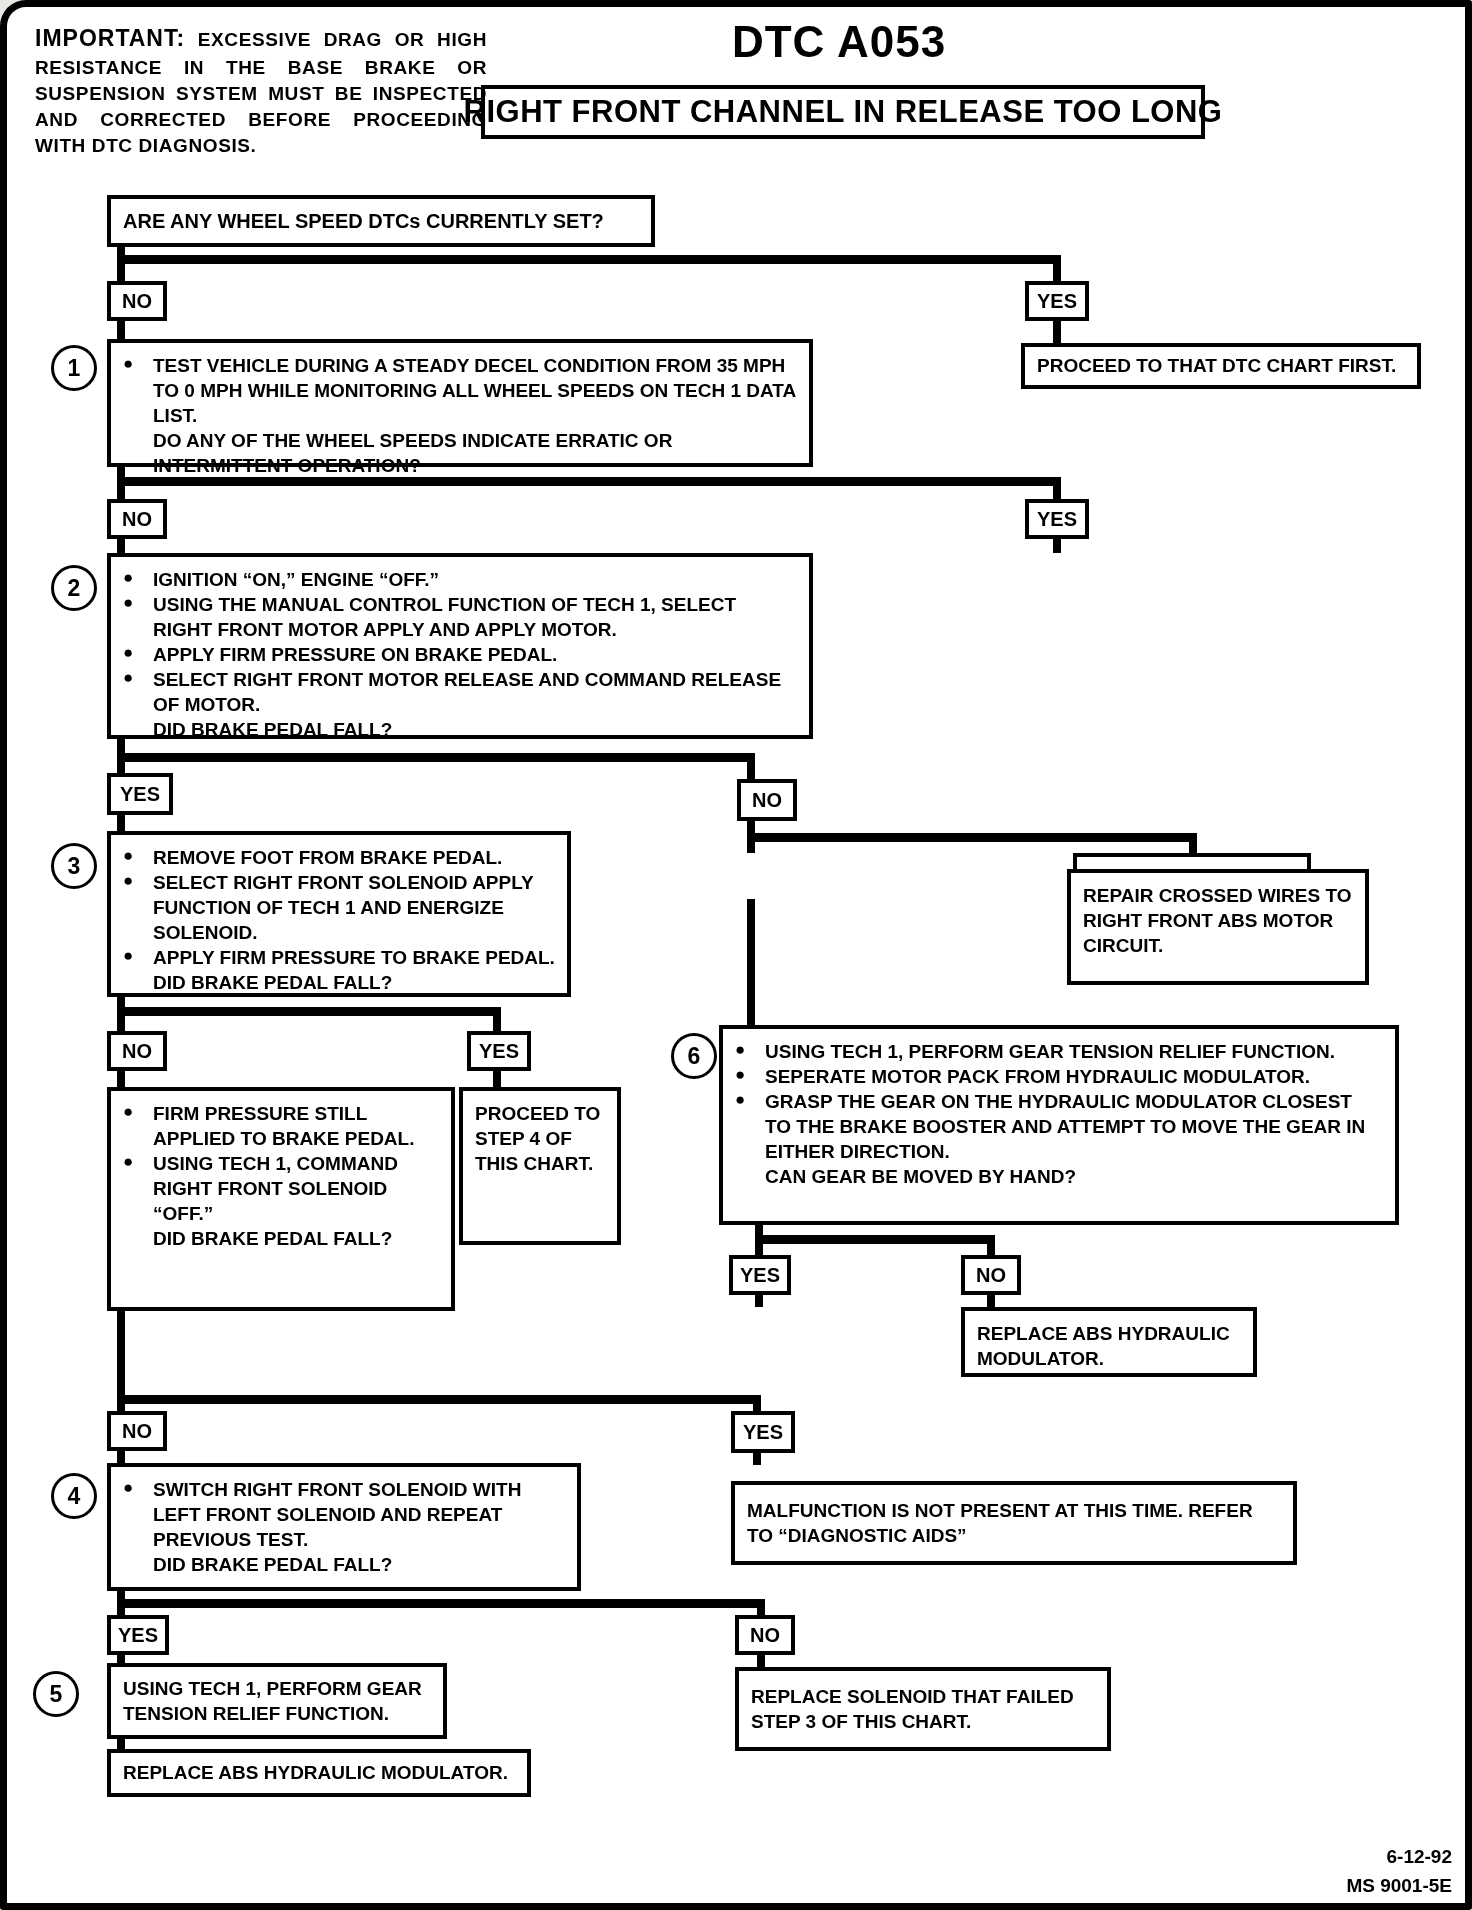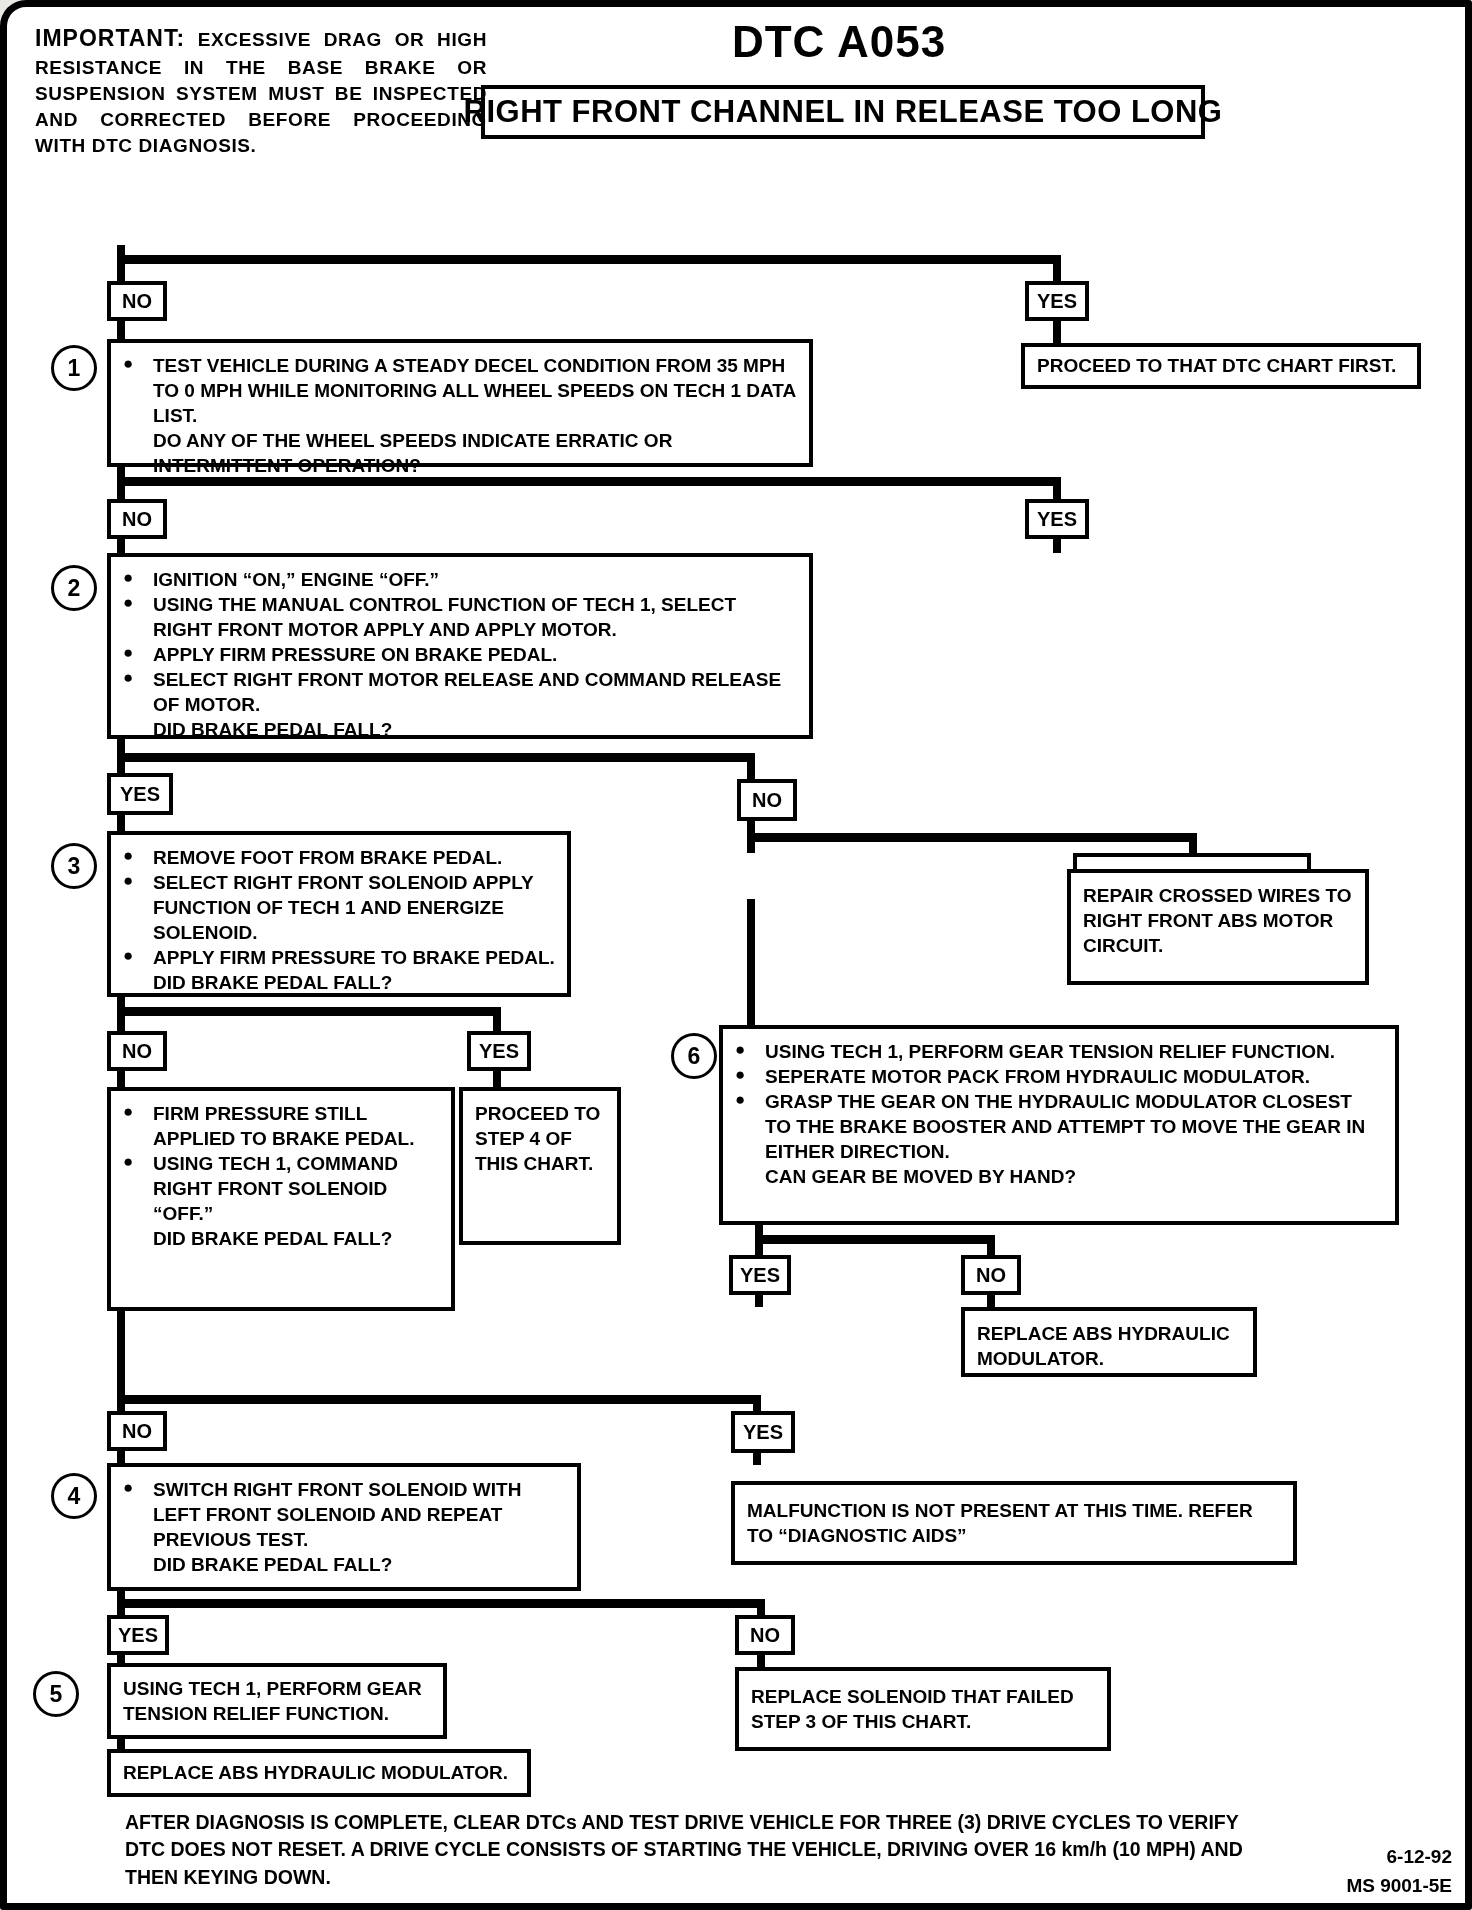--- a/index.html
+++ b/index.html
@@ -69,20 +69,23 @@
 
 <div id="page">
 
   <div class="important">
     <span class="ilabel">IMPORTANT:</span>
     <span>EXCESSIVE DRAG OR HIGH RESISTANCE IN THE BASE BRAKE OR SUSPENSION SYSTEM MUST BE INSPECTED AND CORRECTED BEFORE PROCEEDING WITH DTC DIAGNOSIS.</span>
   </div>
   <div class="dtccode">DTC A053</div>
   <div class="dtcsub">RIGHT FRONT CHANNEL IN RELEASE TOO LONG</div>
 
+  <div class="box cbox" style="left:100px;top:188px;width:548px;height:52px;font-size:20px;">
+    <span>ARE ANY WHEEL SPEED DTCs CURRENTLY SET?</span>
+  </div>
   <div class="v" style="left:110px;top:238px;width:8px;height:10px;"></div>
   <div class="h" style="left:110px;top:248px;width:944px;height:9px;"></div>
   <div class="v" style="left:110px;top:257px;width:8px;height:17px;"></div>
   <div class="v" style="left:1046px;top:257px;width:8px;height:17px;"></div>
   <div class="lab" style="left:100px;top:274px;width:60px;height:40px;">
       <span>NO</span>
     </div>
   <div class="lab" style="left:1018px;top:274px;width:64px;height:40px;">
       <span>YES</span>
     </div>
@@ -294,19 +297,18 @@
   </div>
   <div class="v" style="left:110px;top:1732px;width:8px;height:10px;"></div>
   <div class="box cbox" style="left:100px;top:1742px;width:424px;height:48px;">
     <span>REPLACE ABS HYDRAULIC MODULATOR.</span>
   </div>
 
   <div class="box cbox" style="left:728px;top:1660px;width:376px;height:84px;">
     <span>REPLACE SOLENOID THAT FAILED STEP 3 OF THIS CHART.</span>
   </div>
 
-  <div class="footer">AFTER  DIAGNOSIS IS COMPLETE, CLEAR DTCs AND TEST DRIVE VEHICLE FOR THREE (3) DRIVE CYCLES TO VERIFY DTC DOES NOT RESET.  A DRIVE CYCLE CONSISTS OF STARTING THE VEHICLE, DRIVING OVER 16 km/h (10 MPH) AND THEN KEYING DOWN.</div>
   <div class="stamp">
     <div>6-12-92</div>
     <div>MS 9001-5E</div>
   </div>
 
 </div>
 
 </body></html>

